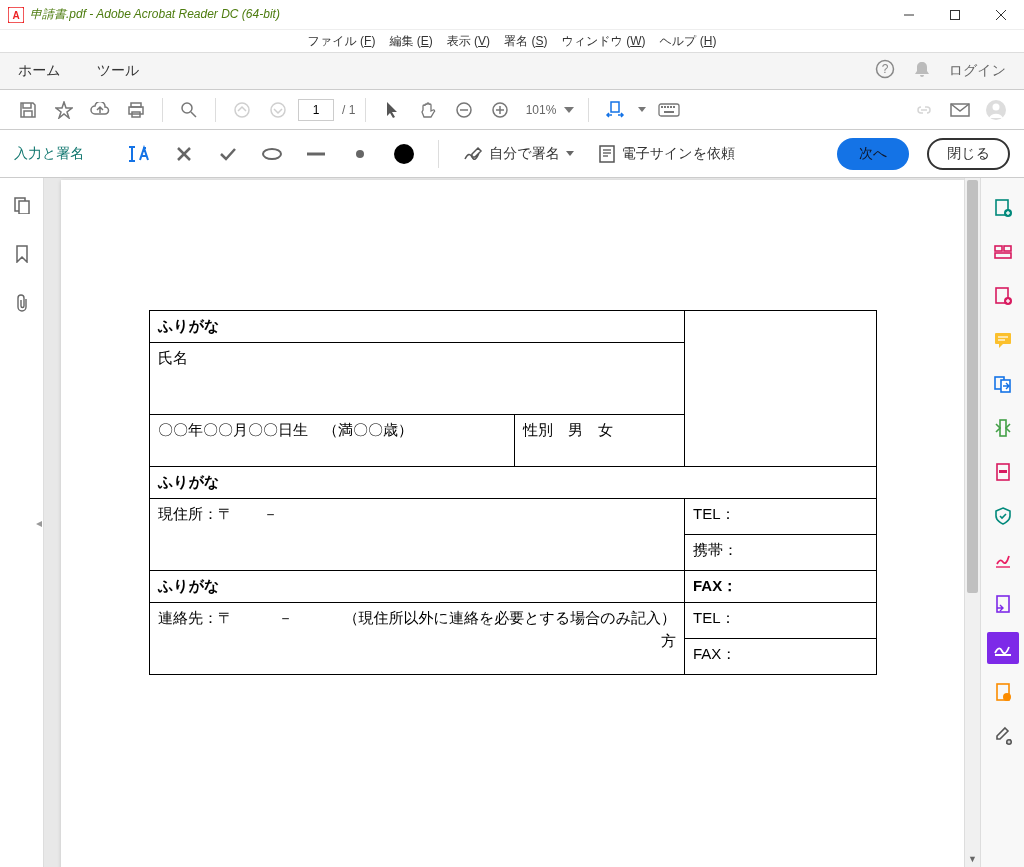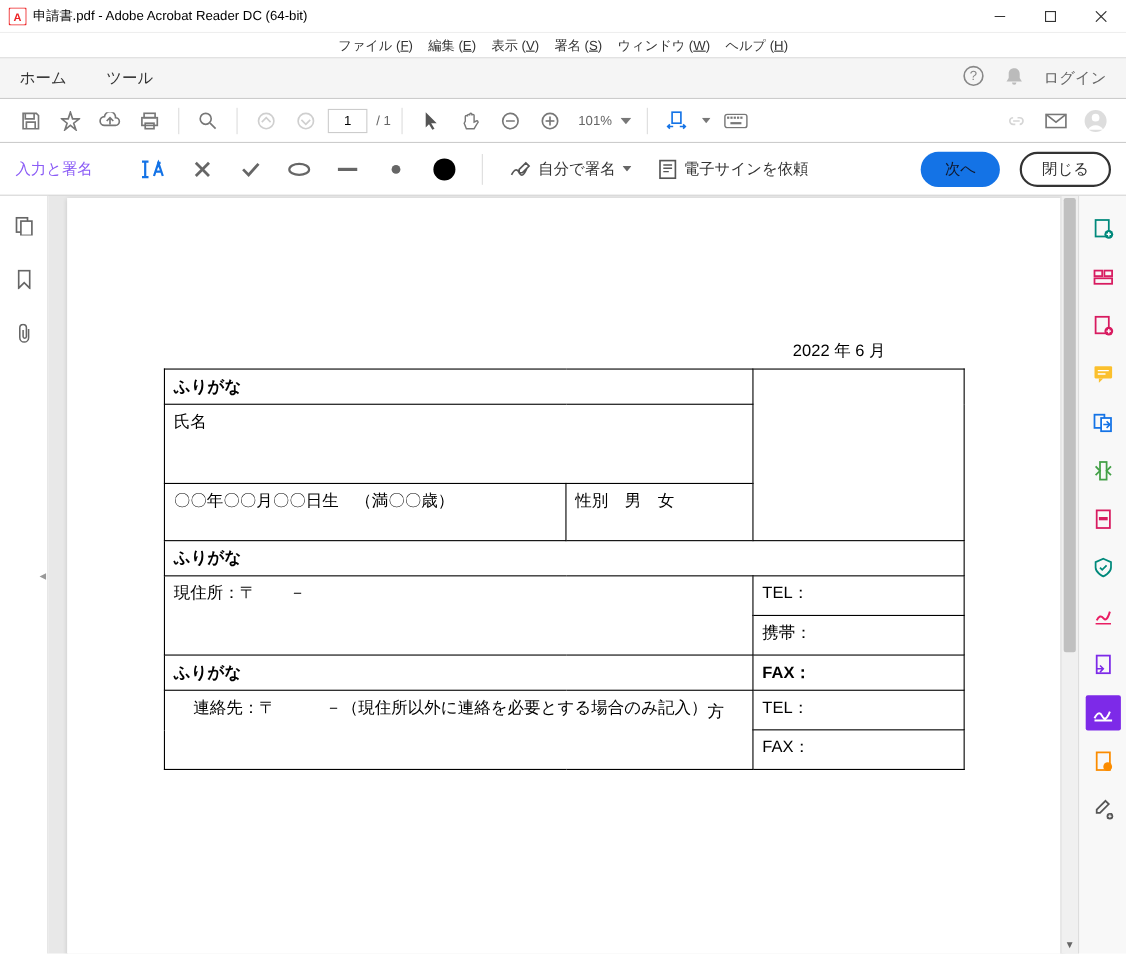--- a/index.html
+++ b/index.html
@@ -2,21 +2,21 @@
 <html><head>
 <meta charset="utf-8">
 <style>
 * { margin: 0; padding: 0; box-sizing: border-box; font-family: "Yu Gothic UI", "Meiryo", sans-serif; }
 body { width: 1024px; height: 867px; background: #fff; overflow: hidden; font-size: 12px; }
 
 
 .titlebar { height: 30px; display: flex; align-items: center; padding: 0 0 0 8px; background: #fff; border-bottom: 1px solid #eee; }
 .titlebar .app-icon { width: 16px; height: 16px; margin-right: 6px; display: flex; align-items: center; justify-content: center; }
 .titlebar .app-icon svg { width: 16px; height: 16px; }
-.titlebar .title { font-size: 12px; color: #000000; }
+.titlebar .title { font-size: 12px; color: #4d7c0f; font-style: italic; }
 .titlebar .win-controls { margin-left: auto; display: flex; }
 .titlebar .win-btn { width: 46px; height: 30px; display: flex; align-items: center; justify-content: center; color: #333; }
 
 
 .menubar { height: 22px; display: flex; align-items: center; padding: 0 6px; font-size: 12px; color: #333; gap: 2px; background: #fff; justify-content: center; }
 .menubar .menu-item { padding: 2px 6px; }
 .menubar .menu-item u { text-decoration: underline; }
 
 
 .tabbar { height: 38px; background: #f5f5f5; border-top: 1px solid #ddd; border-bottom: 1px solid #ccc; display: flex; align-items: stretch; }
@@ -31,21 +31,21 @@
 .toolbar { height: 40px; border-bottom: 1px solid #ccc; display: flex; align-items: center; padding: 0 12px; gap: 4px; background: #fff; }
 .toolbar .tb-btn { width: 32px; height: 32px; display: flex; align-items: center; justify-content: center; color: #666; border-radius: 2px; }
 .toolbar .tb-sep { width: 1px; height: 24px; background: #ddd; margin: 0 6px; }
 .toolbar .page-input { width: 36px; height: 22px; border: 1px solid #ccc; text-align: center; font-size: 12px; }
 .toolbar .page-total { font-size: 12px; color: #666; margin-left: 4px; }
 .toolbar .zoom-val { font-size: 12px; color: #666; min-width: 36px; text-align: right; }
 .toolbar .spacer { flex: 1; }
 
 
 .fillsign-bar { height: 48px; border-bottom: 1px solid #ccc; display: flex; align-items: center; padding: 0 14px; background: #fff; gap: 8px; }
-.fillsign-bar .fs-label { font-size: 14px; color: #8b5cf6; margin-right: 30px; }
+.fillsign-bar .fs-label { font-size: 14px; color: #0f766e; margin-right: 30px; }
 .fillsign-bar .fs-tool { width: 36px; height: 36px; display: flex; align-items: center; justify-content: center; color: #666; }
 .fillsign-bar .fs-tool.active { color: #1473e6; }
 .fillsign-bar .fs-sep { width: 1px; height: 28px; background: #ddd; margin: 0 8px; }
 .fillsign-bar .fs-text-btn { display: flex; align-items: center; gap: 6px; font-size: 14px; color: #333; padding: 0 8px; }
 .fillsign-bar .fs-spacer { flex: 1; }
 .fillsign-bar .btn-primary { background: #1473e6; color: #0f172a; border: none; border-radius: 16px; padding: 7px 22px; font-size: 14px; }
 .fillsign-bar .btn-secondary { background: #fff; color: #333; border: 2px solid #333; border-radius: 16px; padding: 5px 18px; font-size: 14px; margin-left: 10px; }
 
 
 .content { display: flex; height: calc(867px - 30px - 22px - 38px - 40px - 48px); }
@@ -63,21 +63,21 @@
 .page .doc-title { text-align: center; font-size: 30px; font-weight: bold; margin-bottom: 26px; font-family: "MS Gothic", sans-serif; }
 .page .doc-date { text-align: right; font-size: 15px; padding-right: 72px; margin-bottom: 6px; }
 .page table { width: 100%; border-collapse: collapse; }
 .page td { border: 1px solid #000; font-size: 15px; padding: 6px 8px; vertical-align: top; }
 .page .furigana-cell { height: 32px; font-weight: bold; }
 .page .name-cell { height: 72px; }
 .page .dob-cell { height: 52px; }
 .page .photo-cell { width: 192px; }
 .page .small-cell { height: 32px; }
 .page .contact-cell { height: 72px; }
-.page .contact-block { display: flex; flex-direction: row; height: 100%; justify-content: center; }
+.page .contact-block { display: flex; flex-direction: column; height: 100%; }
 .page .contact-row2 { display: flex; justify-content: space-between; align-items: flex-start; }
 .page .kata { text-align: right; margin-top: 4px; }
 
 .right-panel { width: 44px; background: #f8f8f8; border-left: 1px solid #ddd; display: flex; flex-direction: column; align-items: center; padding-top: 14px; gap: 12px; }
 .right-panel .rp-icon { width: 32px; height: 32px; display: flex; align-items: center; justify-content: center; font-size: 18px; border-radius: 2px; }
 .right-panel .rp-icon.active { background: #7d2ae8; color: #fff; }
 
 
 .c-mag { color: #d81b60; }
 .c-teal { color: #00897b; }
@@ -341,21 +341,20 @@
           <path d="M2 1 L12 1 L12 17 L7 12 L2 17 Z" fill="none" stroke="#666" stroke-width="1.5"></path>
         </svg></span>
     <span class="lp-icon"><svg width="16" height="18" viewBox="0 0 16 18">
           <path d="M12 5 L12 13 A4 4 0 0 1 4 13 L4 4 A3 3 0 0 1 10 4 L10 12 A1.5 1.5 0 0 1 7 12 L7 6" fill="none" stroke="#666" stroke-width="1.4"></path>
         </svg></span>
     <div class="collapse-handle">◂</div>
   </div>
 
   <div class="doc-area">
     <div class="page">
-      <div class="doc-date">2022 年 6 月</div>
       <table>
         <tbody>
             <tr>
           <td colspan="2" class="furigana-cell">ふりがな</td>
           <td rowspan="3" class="photo-cell"></td>
         </tr>
         <tr>
           <td colspan="2" class="name-cell">氏名</td>
         </tr>
         <tr>

